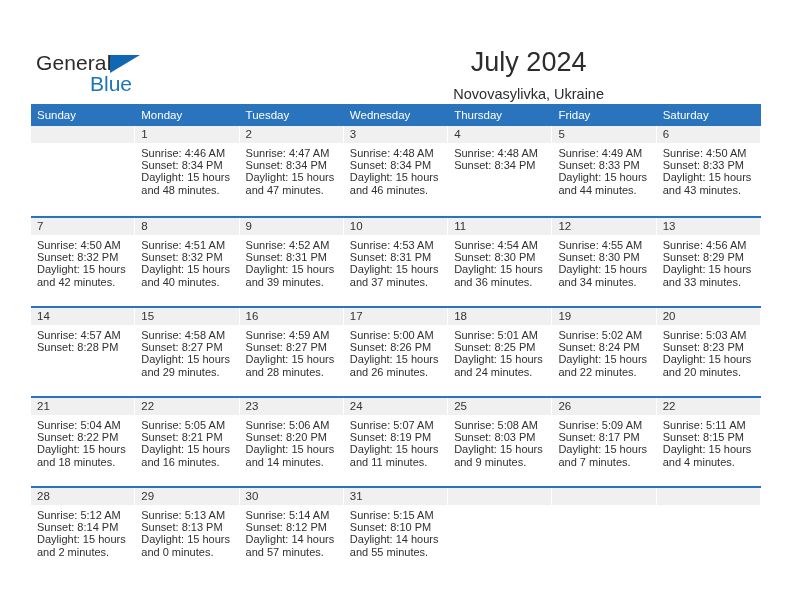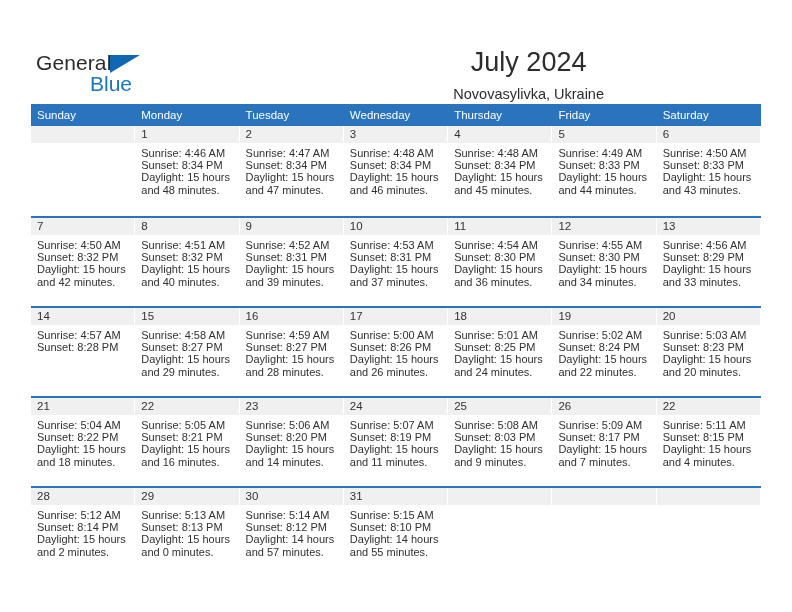--- a/index.html
+++ b/index.html
@@ -194,21 +194,20 @@
               <div>Sunrise: 4:48 AM</div>
               <div>Sunset: 8:34 PM</div>
               <div class="daylight-wrap">Daylight: 15 hours and 46 minutes.</div>
             </div>
           </div>
           <div class="day">
             <div class="day-num-band">4</div>
             <div class="day-info">
               <div>Sunrise: 4:48 AM</div>
               <div>Sunset: 8:34 PM</div>
-              <div class="daylight-wrap">Daylight: 15 hours and 45 minutes.</div>
             </div>
           </div>
           <div class="day">
             <div class="day-num-band">5</div>
             <div class="day-info">
               <div>Sunrise: 4:49 AM</div>
               <div>Sunset: 8:33 PM</div>
               <div class="daylight-wrap">Daylight: 15 hours and 44 minutes.</div>
             </div>
           </div>

